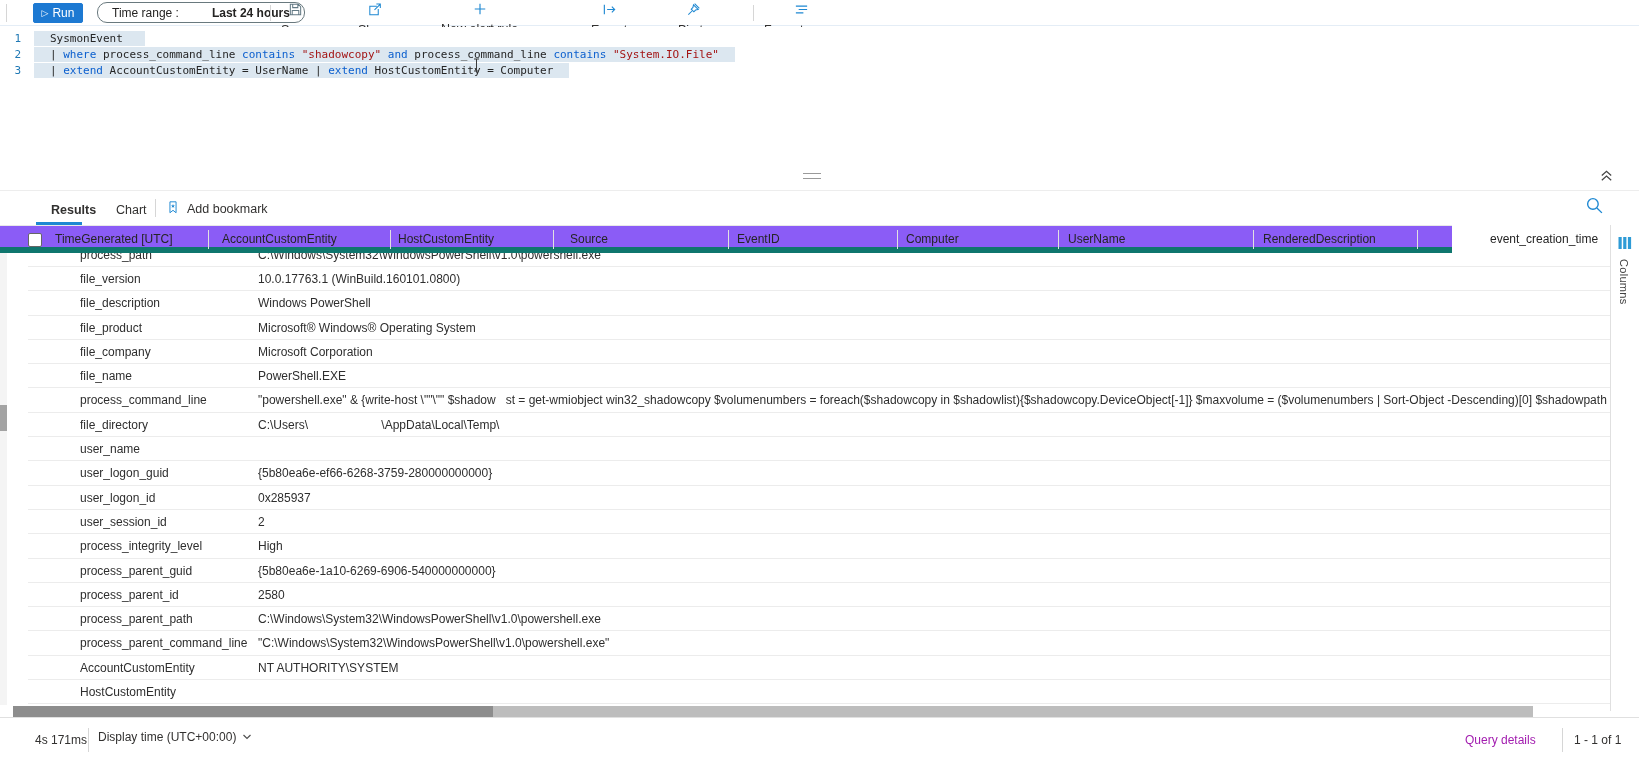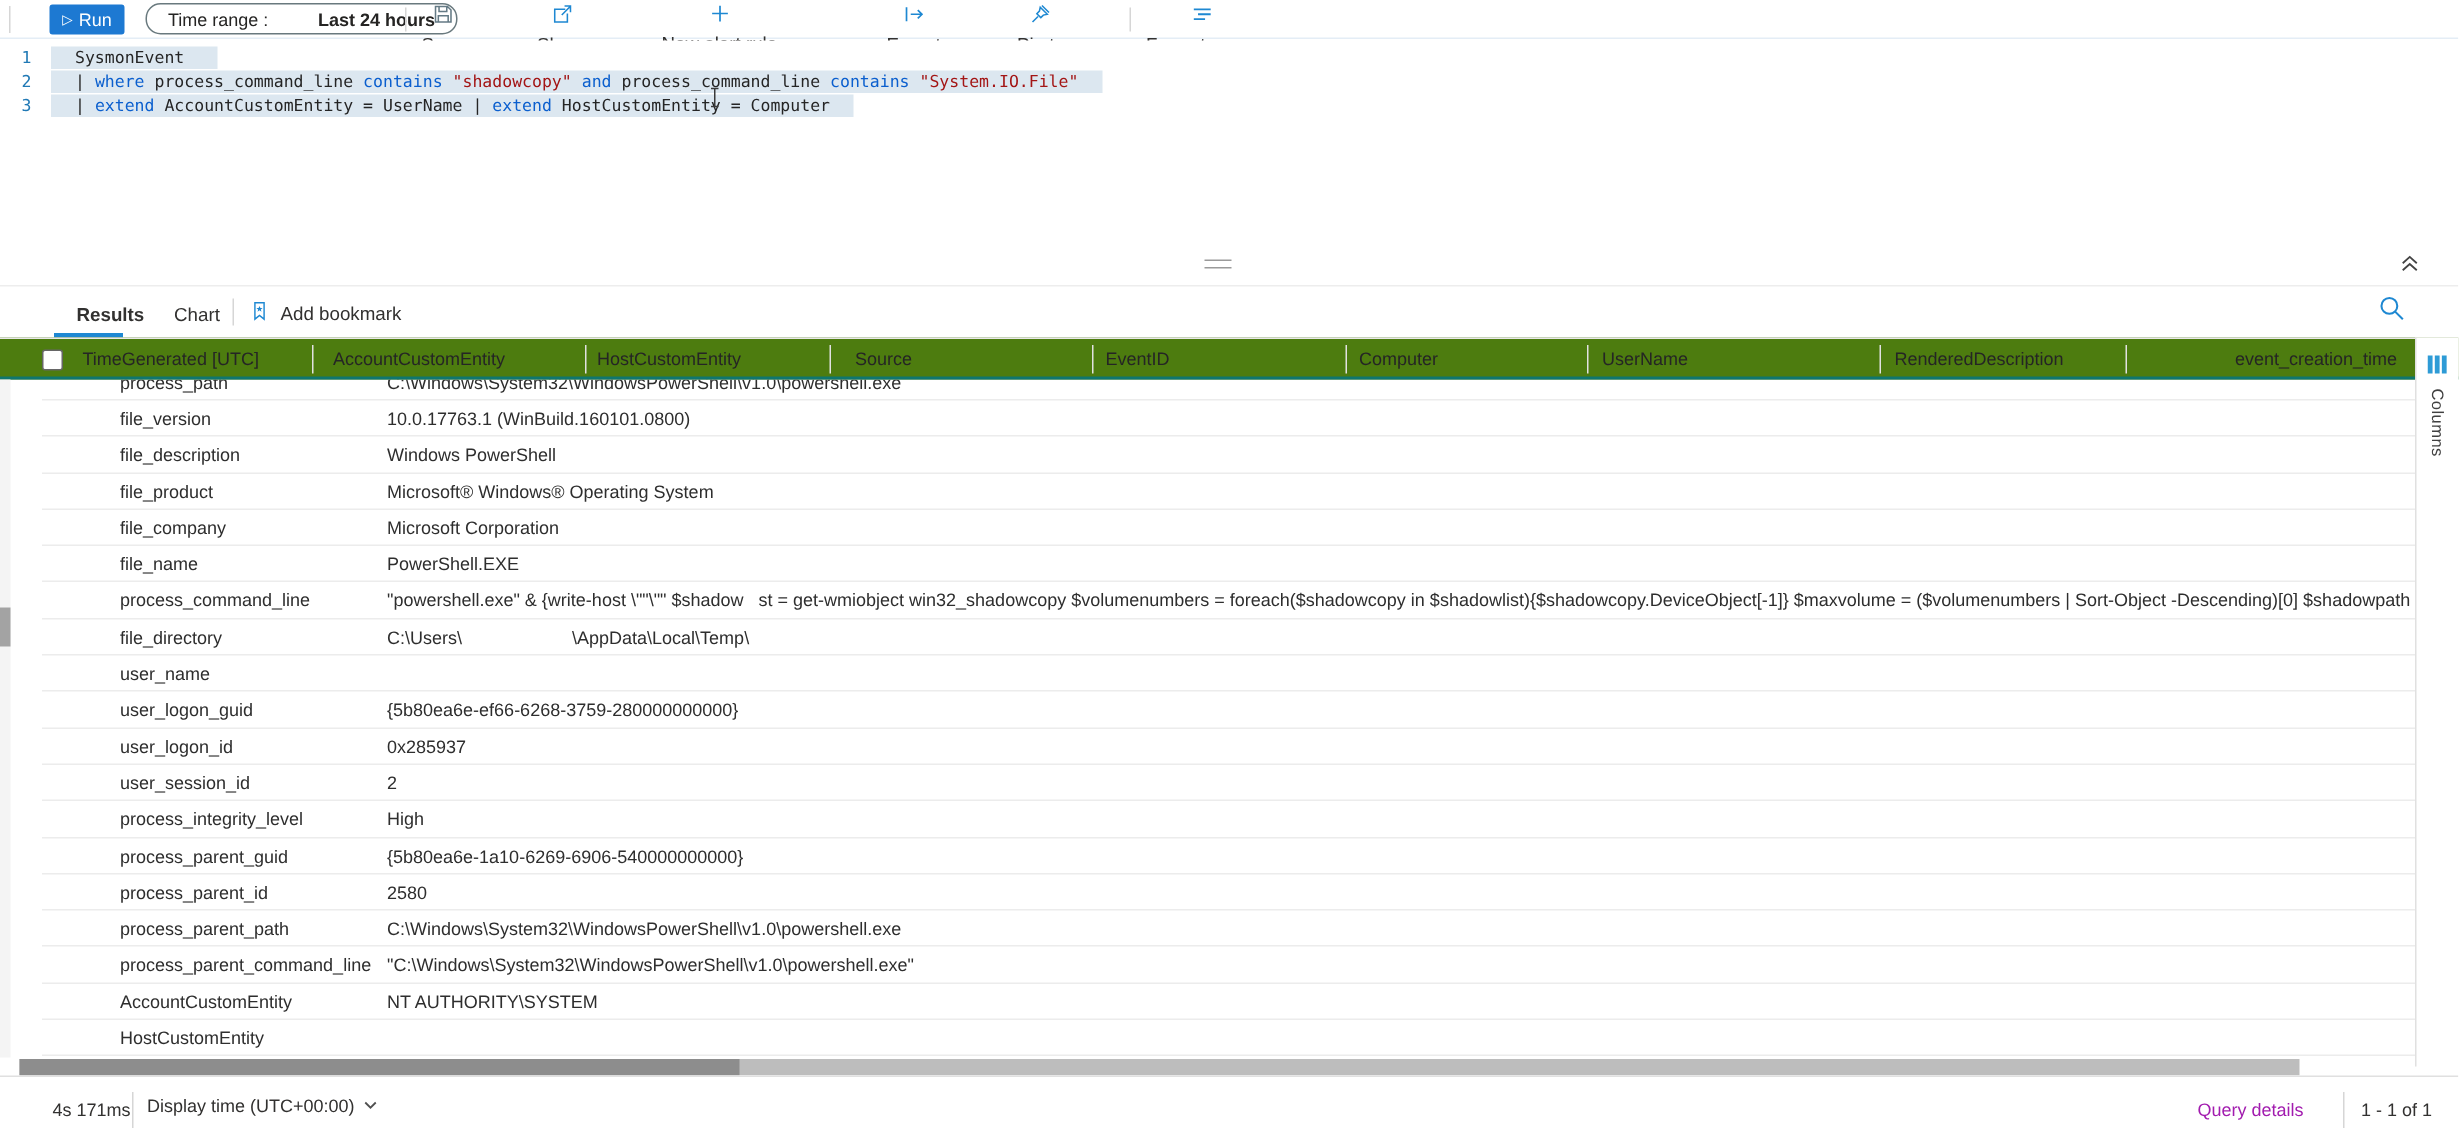--- a/index.html
+++ b/index.html
@@ -40,21 +40,21 @@
   
   .results { position:absolute; left:0; top:190px; width:1639px; height:527px; background:#fff; border-top:1px solid #ededed; }
   .tab { position:absolute; top:12px; font-size:12.5px; color:#323130; background:none; border:none; font-family:inherit; cursor:pointer;padding-left:13px; }
   .tab.active { font-weight:bold; }
   .tab-underline { position:absolute; left:36px; top:31px; width:46px; height:3px; background:#1e88d2; }
   .tabs-sep { position:absolute; left:155px; top:8px; width:1px; height:18px; background:#d6d6d6; }
   .bookmark-btn { position:absolute; left:166px; top:8px; height:20px; display:flex; align-items:center; gap:7px;
     background:none; border:none; font-family:inherit; font-size:12.5px; color:#323130; cursor:pointer; }
   .search-btn { position:absolute; left:1585px; top:5px; background:none; border:none; cursor:pointer; }
   
-  .grid-header { position:absolute; left:0; top:34px; width:1639px; height:28px; background:#4d7c0f; border-top:1px solid #e8e8e8; border-bottom:2px solid #0f766e; }
+  .grid-header { position:absolute; left:0; top:34px; width:1452px; height:28px; background:#8b5cf6; border-top:1px solid #e8e8e8; border-bottom:6px solid #0f766e; }
   .chk { position:absolute; left:28px; top:7px; width:14px; height:14px; border:1px solid #666; border-radius:2px; background:#fff; cursor:pointer; }
   .hcell { position:absolute; top:0; height:27px; line-height:27px; font-size:12px; color:#252525; white-space:nowrap; cursor:pointer; }
   .hdiv { position:absolute; top:4px; width:1px; height:19px; background:#e1e1e1; }
   .grid-body { position:absolute; left:28px; top:62px; width:1582px; overflow:hidden; }
   .drow { position:relative; height:24.3px; border-bottom:1px solid #ececec; font-size:12px; color:#2e2e2e; overflow:hidden; cursor:pointer; }
   .drow.clipped { height:14px; }
   .drow.clipped .dkey, .drow.clipped .dval { top:-10px; }
   .dkey { position:absolute; left:52px; top:0; line-height:24.3px; white-space:pre; }
   .dval { position:absolute; left:230px; top:0; line-height:24.3px; white-space:pre; }
   

